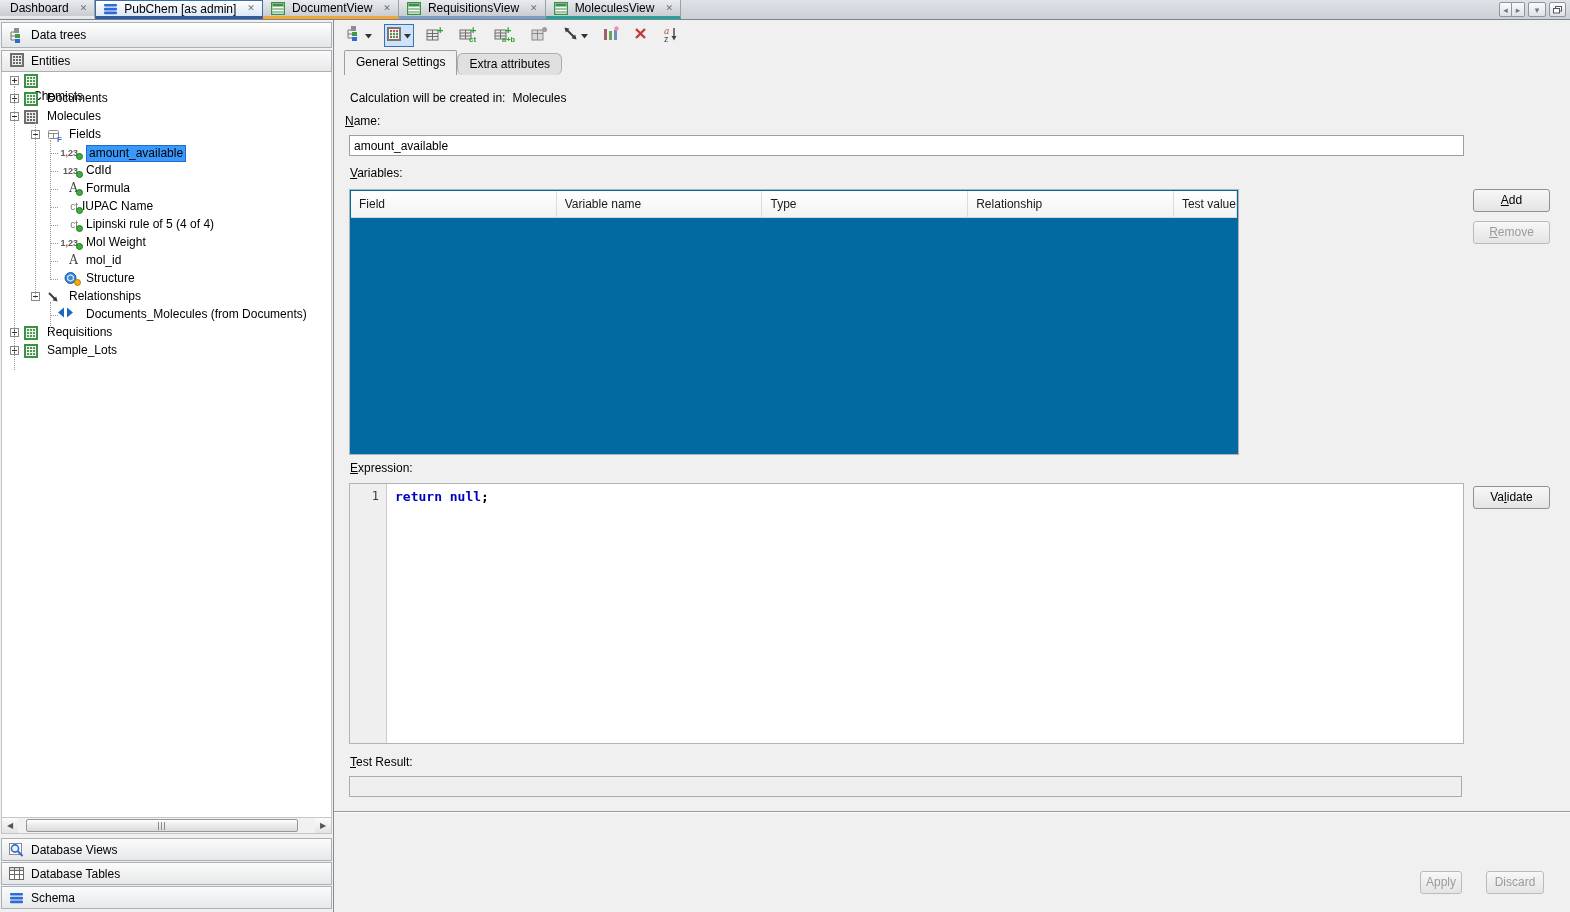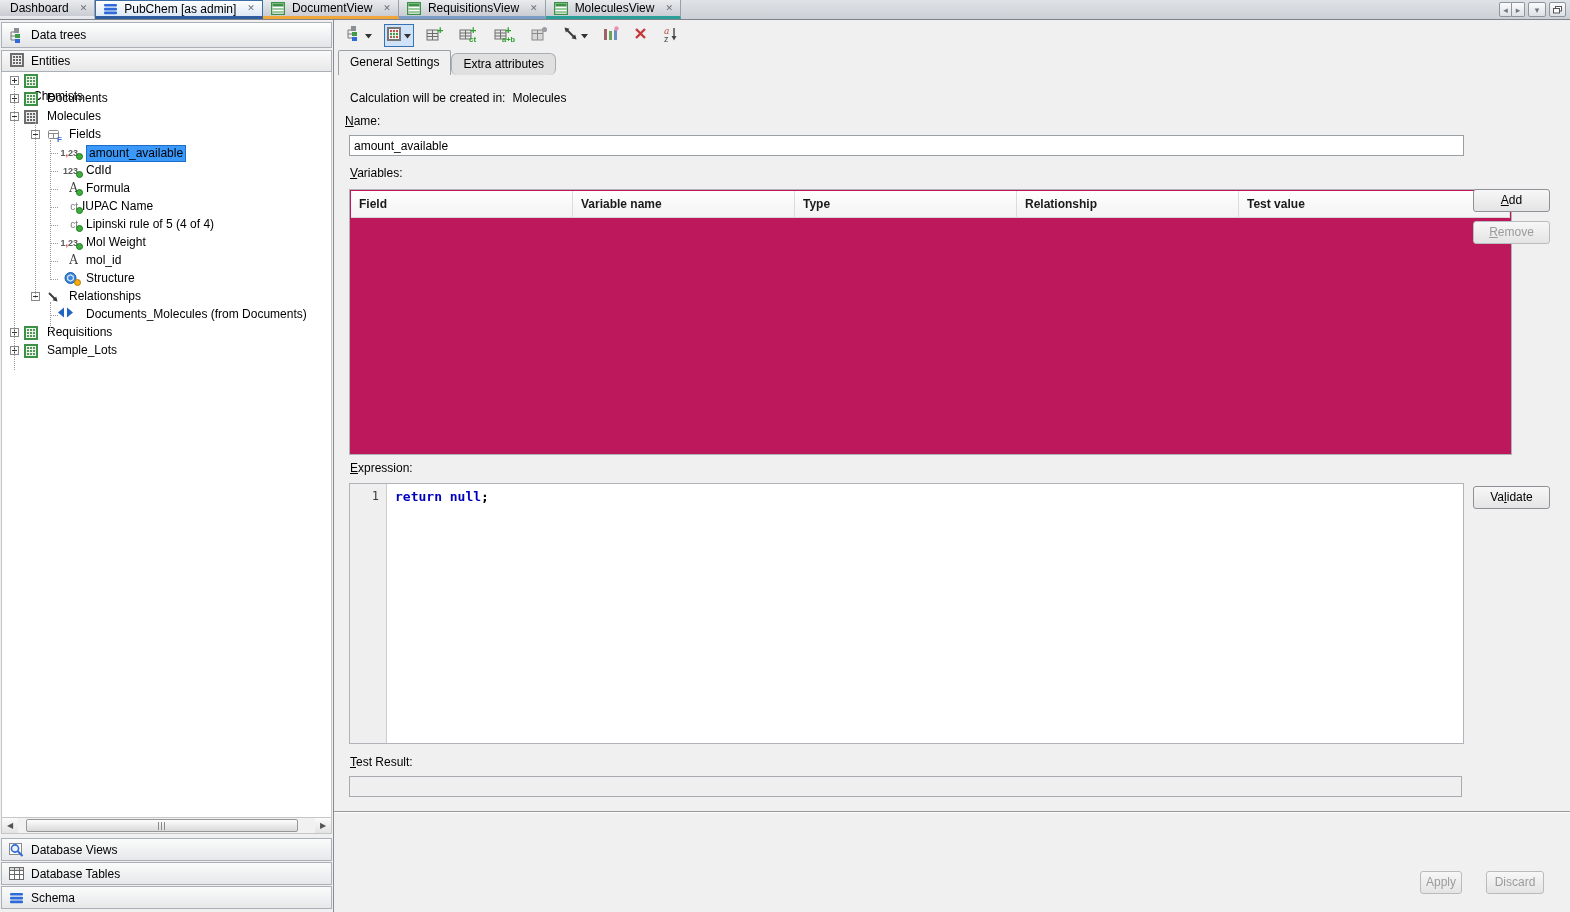--- a/index.html
+++ b/index.html
@@ -75,36 +75,36 @@
   .panelbar .hico { margin:0 6px; display:inline-flex; width:17px; justify-content:center; }
 
   
   #main { position:absolute; left:334px; top:20px; width:1236px; height:892px; background:#f0f0f0; }
   #toolbar { position:absolute; left:0; top:0; right:0; height:30px; display:flex;
              align-items:center; padding-left:8px; gap:9px; }
   .tbtn { display:inline-flex; align-items:center; gap:2px; padding:2px; border:1px solid transparent; }
   .tbtn.sel { border:1px solid #3573b5; background:#cfe2f7; }
   .caret { display:inline-flex; margin-left:1px; }
 
-  #edtabs { position:absolute; left:4px; top:30px; height:25px; display:flex; align-items:flex-end; }
+  #edtabs { position:absolute; left:10px; top:30px; height:25px; display:flex; align-items:flex-end; }
   .etab { height:25px; line-height:23px; padding:0 11px; border:1px solid #9aa0a6; border-bottom:none;
           background:#f0f0f0; border-radius:2px 2px 0 0; position:relative; }
   .etab.inactive { height:22px; line-height:20px; background:#e0e0e0; border-color:#a8aeb4; font-size:12px;border-radius:6px; }
 
   .flabel { position:absolute; white-space:nowrap; }
   .mn { text-decoration:underline; }
   #createdin { position:absolute; left:16px; top:71px; }
   #createdin .val { margin-left:7px; }
   #namelabel { left:11px; top:94px; }
   #nameinput { position:absolute; left:15px; top:115px; width:1115px; height:21px;
                border:1px solid #9a9fa4; background:#fff; font:12px "Liberation Sans",sans-serif;
                padding:0 4px; }
   #varslabel { left:16px; top:146px; }
-  #varstable { position:absolute; left:15px; top:169px; width:1163px; height:266px;
-               border:1px solid #b0b4b8; background:#be185d;font-weight:bold; }
+  #varstable { position:absolute; left:15px; top:169px; width:890px; height:266px;
+               border:1px solid #b0b4b8; background:#0369a1; }
   #varshead { position:absolute; left:1px; right:1px; top:1px; height:27px;
               background:linear-gradient(#ffffff,#f3f3f3); border-bottom:1px solid #d6d6d6; display:flex; }
   .vcol { height:27px; line-height:26px; padding-left:8px; border-right:1px solid #dcdcdc;
           color:#1a1a1a; white-space:nowrap; }
   .btn { position:absolute; width:77px; height:23px; border:1px solid #8e9297; border-radius:3px;
          background:linear-gradient(#f7f7f7,#e4e4e4); text-align:center; line-height:21px; }
   .btn.disabled { color:#9b9b9b; border-color:#b9bcbf; }
   #btn-add { left:1139px; top:169px; }
   #btn-remove { left:1139px; top:201px; }
   #exprlabel { left:16px; top:441px; }

